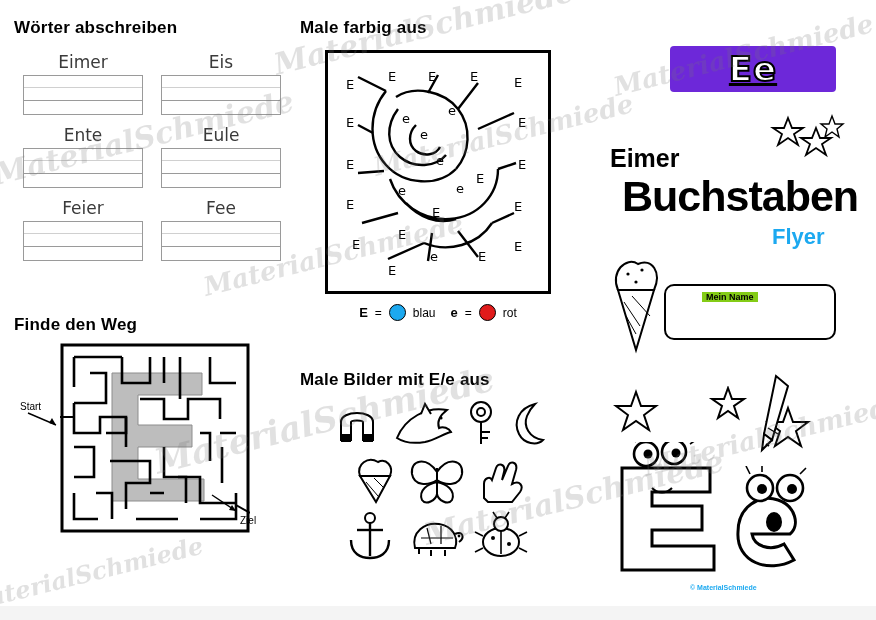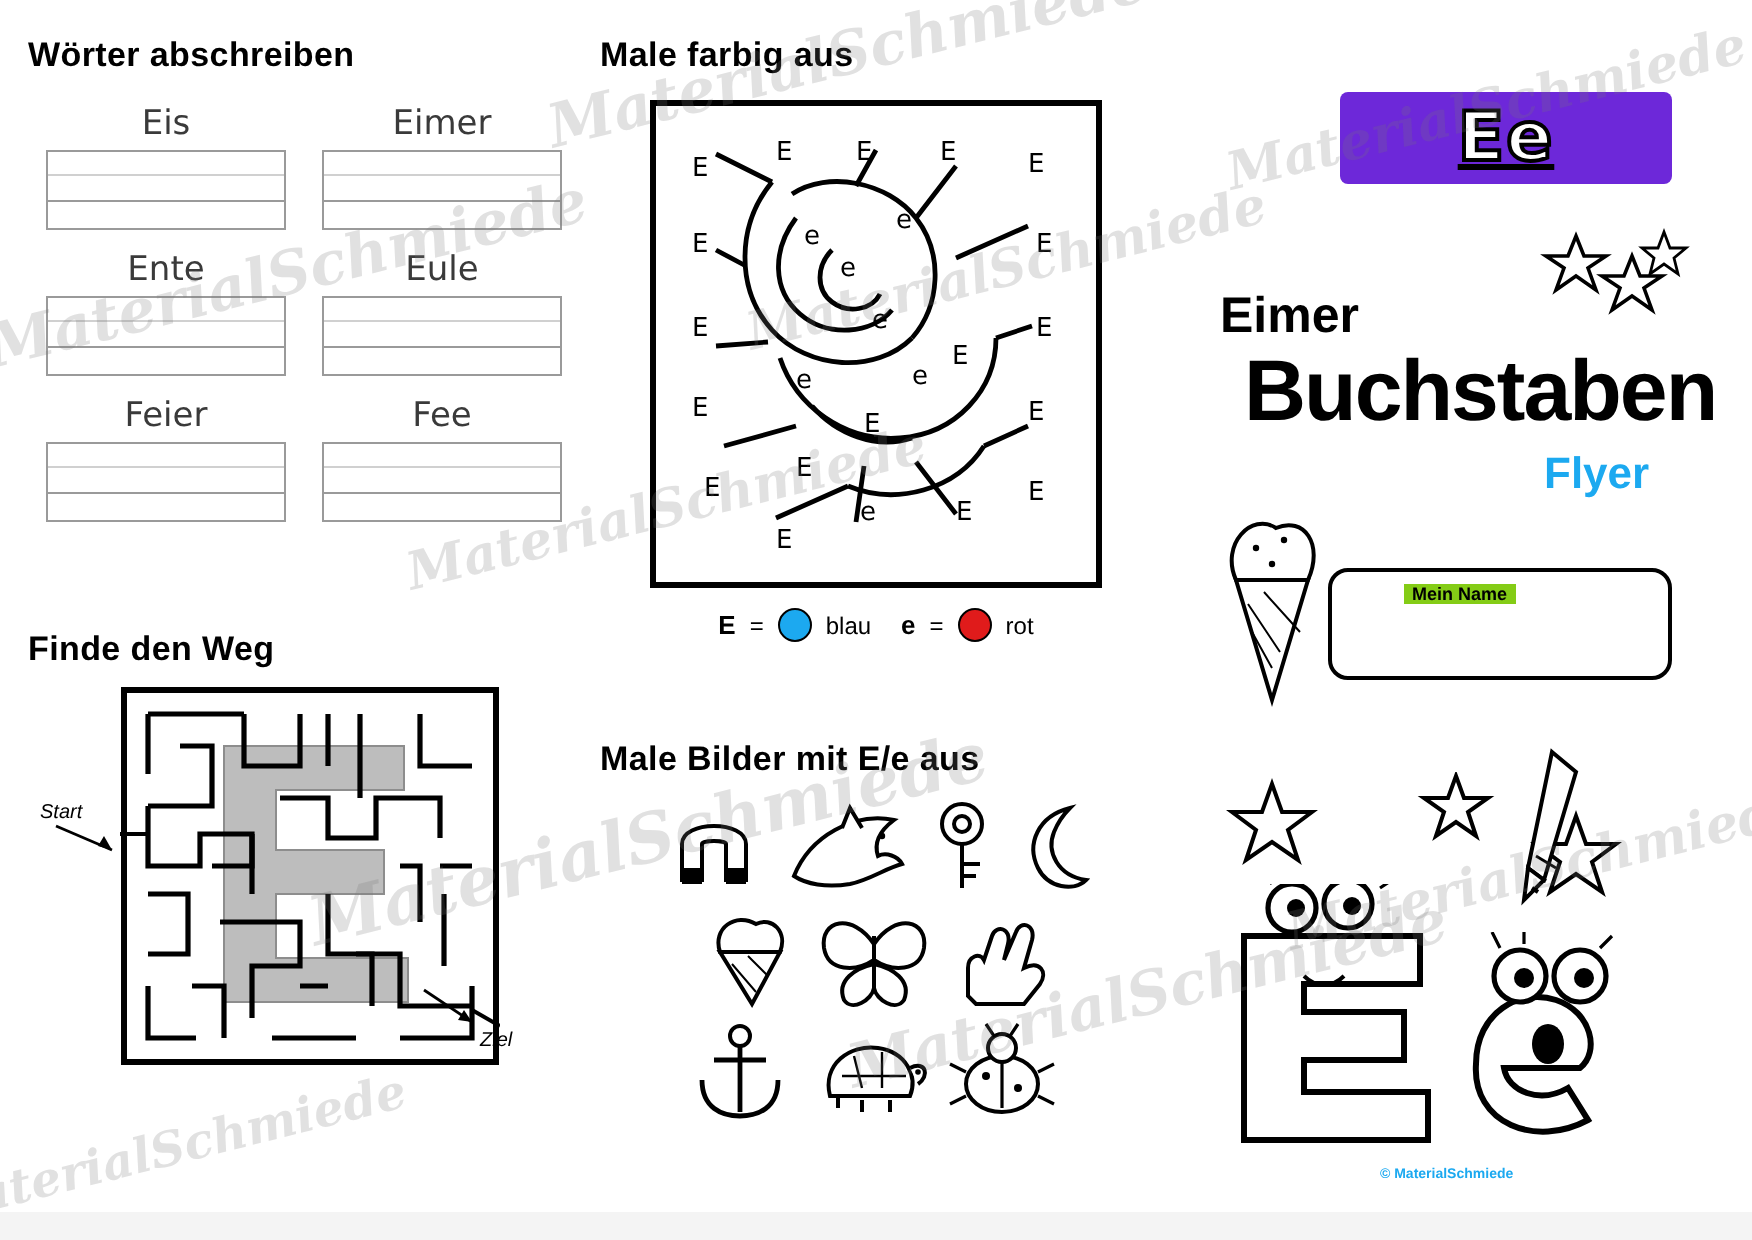--- a/index.html
+++ b/index.html
@@ -53,21 +53,20 @@
   }
 
   
   #maze-block{position:absolute;left:14px;top:315px;width:276px;}
   #maze-title{}
   .maze-wrap{position:relative;height:210px;}
   #maze-svg{position:absolute;left:46px;top:8px;}
   .start-lbl,.ziel-lbl{
     position:absolute;font-size:10px;color:#000;
     font-family:"Liberation Sans",sans-serif;
-    font-style:italic;
   }
   .start-lbl{left:6px;top:66px;}
   .ziel-lbl{left:226px;top:180px;}
 
   
   #col2{left:300px;top:18px;width:276px;}
   #color-title{margin-bottom:12px;}
   #color-grid{
     position:relative;
     margin:0 auto;
@@ -156,25 +155,25 @@
 </style>
 </head>
 <body>
 
 <div class="page">
 
   <div class="panel" id="col1">
     <div class="hd" id="words-title">Wörter abschreiben</div>
     <div class="word-grid">
       <div class="word-cell">
+        <div class="word-label">Eimer</div>
+        <div class="lines"></div>
+      </div>
+      <div class="word-cell">
         <div class="word-label">Eis</div>
-        <div class="lines"></div>
-      </div>
-      <div class="word-cell">
-        <div class="word-label">Eimer</div>
         <div class="lines"></div>
       </div>
       <div class="word-cell">
         <div class="word-label">Ente</div>
         <div class="lines"></div>
       </div>
       <div class="word-cell">
         <div class="word-label">Eule</div>
         <div class="lines"></div>
       </div>

